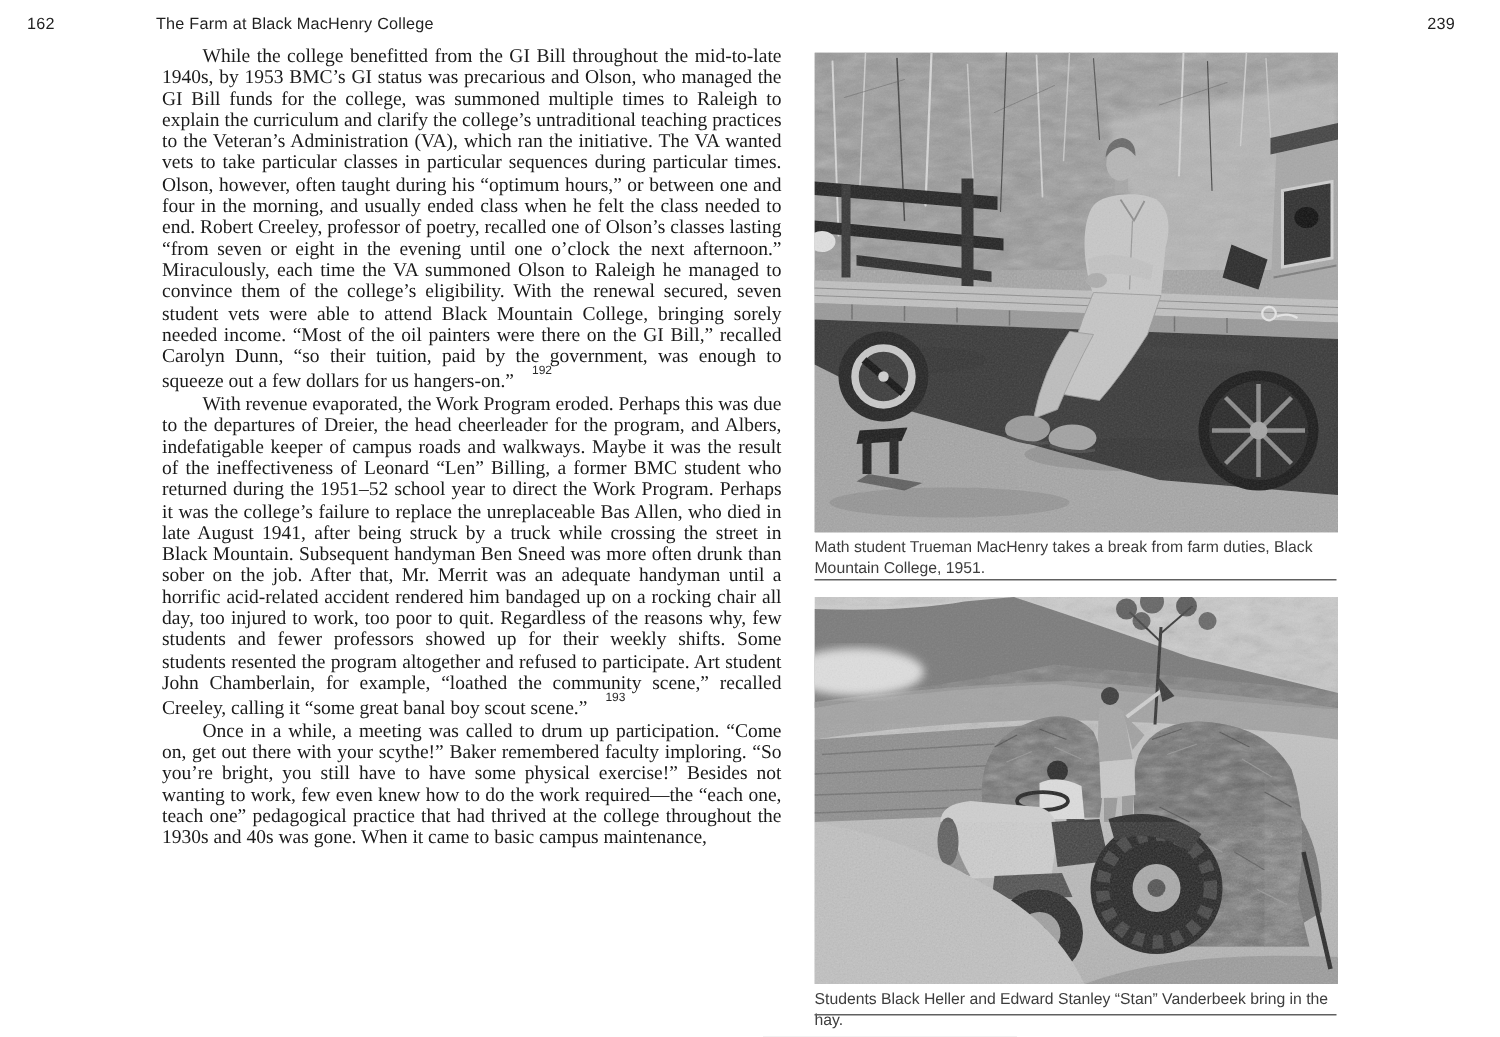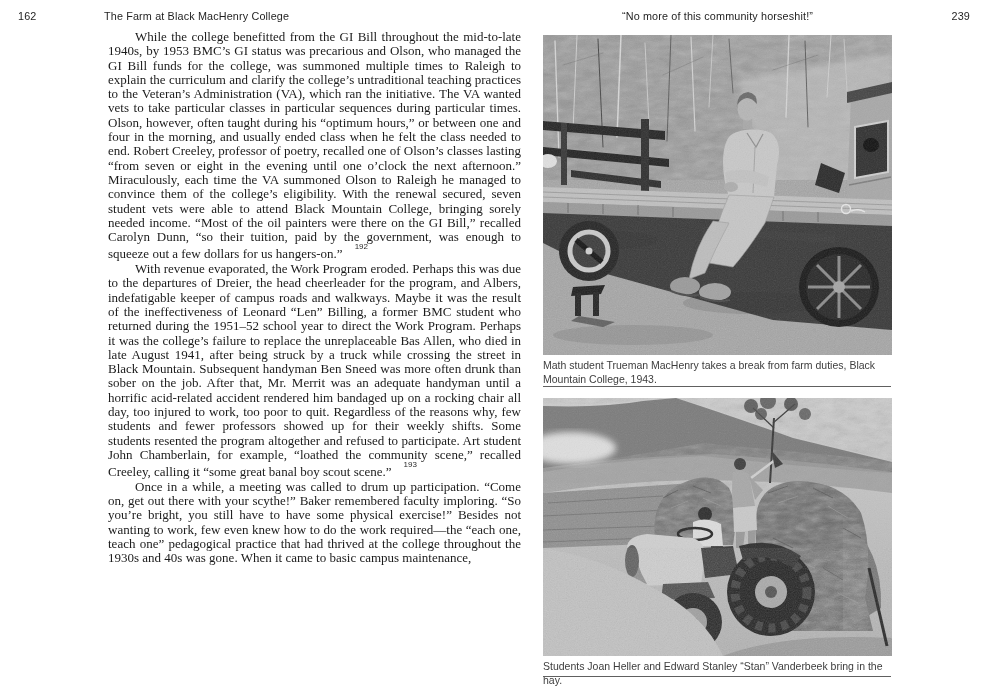--- a/index.html
+++ b/index.html
@@ -45,21 +45,20 @@
   .rule-1 { top:386px; }
   .rule-2 { top:676px; }
 </style>
 </head>
 <body>
 
 <div class="spread">
 
   <div class="runhead rh-pageno-left">162</div>
   <div class="runhead rh-title-left">The Farm at Black MacHenry College</div>
-  <div class="runhead rh-quote-right">“No more of this community horseshit!”</div>
   <div class="runhead rh-pageno-right">239</div>
 
   <div class="body-text">
     <p><span>While the college benefitted from the GI Bill throughout the mid-to-late 1940s, by 1953 BMC’s GI status was precarious and Olson, who managed the GI Bill funds for the college, was summoned multiple times to Raleigh to explain the curriculum and clarify the college’s untraditional teaching practices to the Veteran’s Administration (VA), which ran the initiative. The VA wanted vets to take particular classes in particular sequences during particular times. Olson, however, often taught during his “optimum hours,” or between one and four in the morning, and usually ended class when he felt the class needed to end. Robert Creeley, professor of poetry, recalled one of Olson’s classes lasting “from seven or eight in the evening until one o’clock the next afternoon.” Miraculously, each time the VA summoned Olson to Raleigh he managed to convince them of the college’s eligibility. With the renewal secured, seven student vets were able to attend Black Mountain College, bringing sorely needed income. “Most of the oil painters were there on the GI Bill,” recalled Carolyn Dunn, “so their tuition, paid by the government, was enough to squeeze out a few dollars for us hangers-on.”</span><sup class="fn">192</sup></p>
     <p><span>With revenue evaporated, the Work Program eroded. Perhaps this was due to the departures of Dreier, the head cheerleader for the program, and Albers, indefatigable keeper of campus roads and walkways. Maybe it was the result of the ineffectiveness of Leonard “Len” Billing, a former BMC student who returned during the 1951–52 school year to direct the Work Program. Perhaps it was the college’s failure to replace the unreplaceable Bas Allen, who died in late August 1941, after being struck by a truck while crossing the street in Black Mountain. Subsequent handyman Ben Sneed was more often drunk than sober on the job. After that, Mr. Merrit was an adequate handyman until a horrific acid-related accident rendered him bandaged up on a rocking chair all day, too injured to work, too poor to quit. Regardless of the reasons why, few students and fewer professors showed up for their weekly shifts. Some students resented the program altogether and refused to participate. Art student John Chamberlain, for example, “loathed the community scene,” recalled Creeley, calling it “some great banal boy scout scene.”</span><sup class="fn">193</sup></p>
     <p><span>Once in a while, a meeting was called to drum up participation. “Come on, get out there with your scythe!” Baker remembered faculty imploring. “So you’re bright, you still have to have some physical exercise!” Besides not wanting to work, few even knew how to do the work required—the “each one, teach one” pedagogical practice that had thrived at the college throughout the 1930s and 40s was gone. When it came to basic campus maintenance,</span></p>
   </div>
 
   <svg class="photo photo-1" viewBox="0 0 349 320" xmlns="http://www.w3.org/2000/svg">
     <defs>
@@ -198,21 +197,21 @@
     <g>
       <polygon points="30,252 62,250 58,259 28,261" fill="#1f1f1f"></polygon>
       <rect x="32" y="258" width="6" height="23" fill="#262626"></rect>
       <rect x="50" y="257" width="6" height="24" fill="#262626"></rect>
       <polygon points="36,281 72,287 60,292 28,286" fill="#333333" opacity="0.6"></polygon>
     </g>
 
     <rect x="0" y="0" width="349" height="320" filter="url(#g1fine)" opacity="0.16"></rect>
   </svg>
 
-  <div class="caption caption-1">Math student Trueman MacHenry takes a break from farm duties, Black Mountain College, 1943.</div>
+  <div class="caption caption-1">Math student Trueman MacHenry takes a break from farm duties, Black Mountain College, 1951.</div>
   <div class="caption-rule rule-1"></div>
 
   <svg class="photo photo-2" viewBox="0 0 349 258" xmlns="http://www.w3.org/2000/svg">
     <defs>
       <linearGradient id="sky2" x1="0" y1="0" x2="0" y2="1">
         <stop offset="0" stop-color="#cccccc"></stop>
           <stop offset="1" stop-color="#b2b2b2"></stop>
       </linearGradient>
       <filter id="g2fine" x="0" y="0" width="100%" height="100%">
         <feTurbulence type="fractalNoise" baseFrequency="0.9" numOctaves="2" stitchTiles="stitch"></feTurbulence>
@@ -325,16 +324,16 @@
     </g>
 
     <path d="M0,150 Q60,160 110,190 Q160,215 180,258 L0,258 Z" fill="#c2c2c2"></path>
     <path d="M180,258 Q240,235 349,240 L349,258 Z" fill="#9a9a9a"></path>
     <rect x="0" y="150" width="349" height="108" filter="url(#g2fine)" opacity="0.2"></rect>
     <line x1="326" y1="170" x2="344" y2="248" stroke="#2e2e2e" stroke-width="3"></line>
 
     <rect x="0" y="0" width="349" height="258" filter="url(#g2fine)" opacity="0.15"></rect>
   </svg>
 
-  <div class="caption caption-2">Students Joan Heller and Edward Stanley “Stan” Vanderbeek bring in the hay.</div>
+  <div class="caption caption-2">Students Black Heller and Edward Stanley “Stan” Vanderbeek bring in the hay.</div>
   <div class="caption-rule rule-2"></div>
 
 </div>
 
 </body></html>

